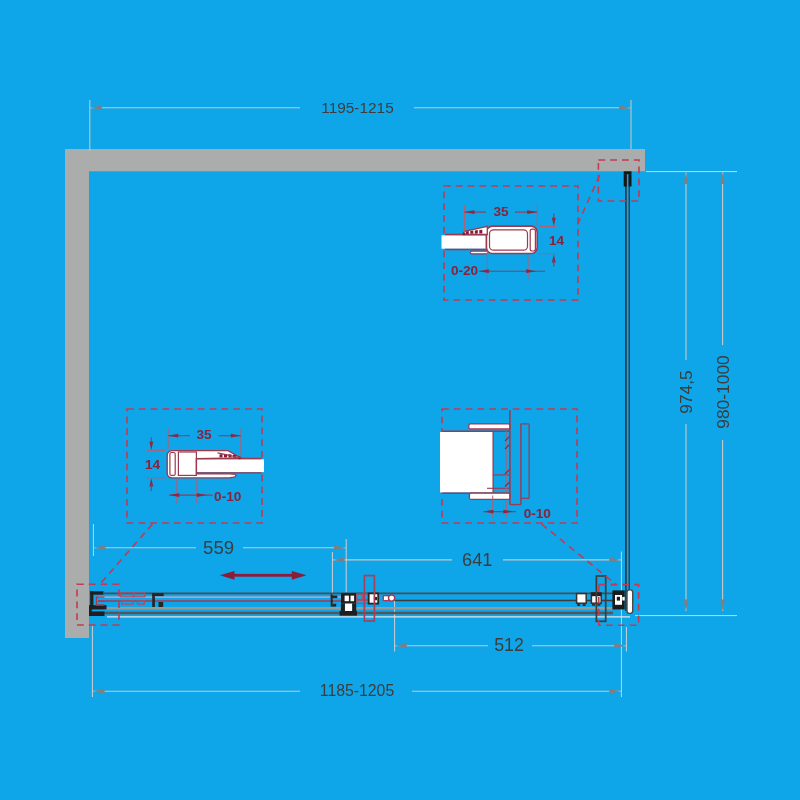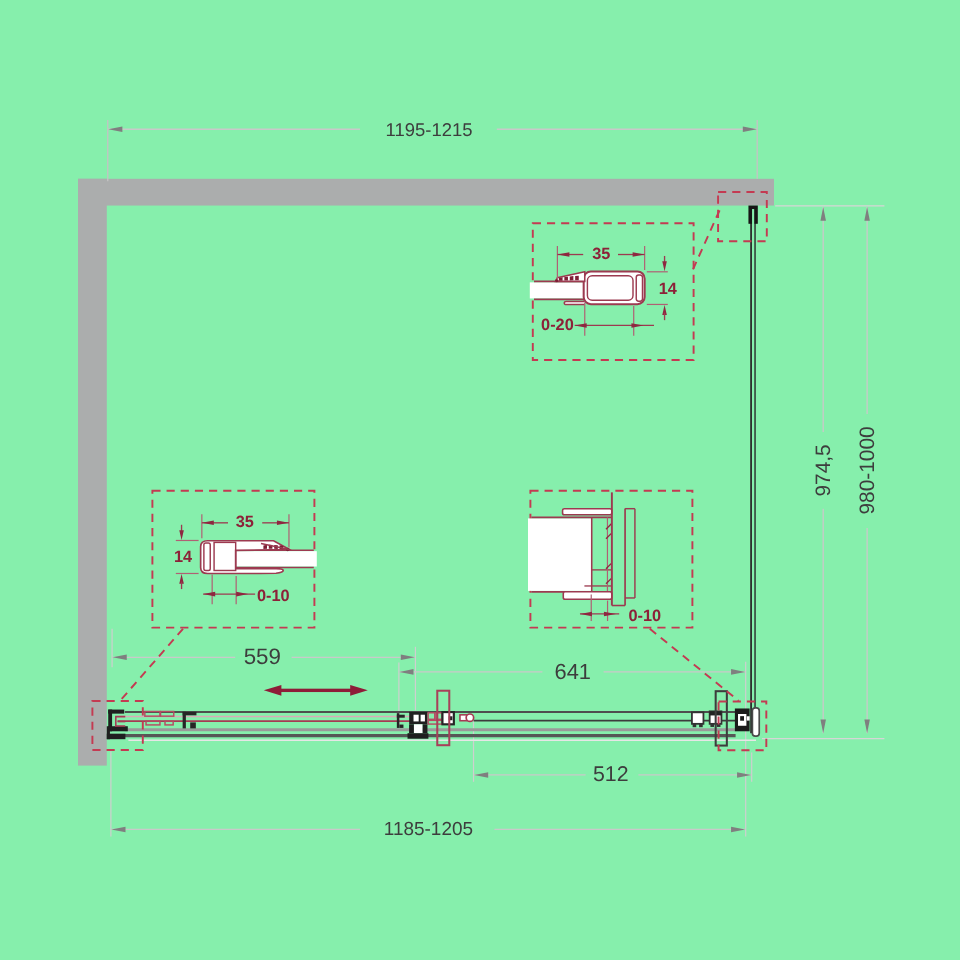--- a/index.html
+++ b/index.html
@@ -1,16 +1,16 @@
 <!DOCTYPE html>
 <html><head>
 <meta charset="utf-8">
 <style>
   html,body{margin:0;padding:0;background:#ffffff;}
-  .stage{position:relative;width:800px;height:800px;background:#86efac;overflow:hidden;text-align:right;}
+  .stage{position:relative;width:800px;height:800px;background:#0ea5e9;overflow:hidden;text-align:right;}
   svg{position:absolute;left:0;top:0;}
   text{font-family:"Liberation Sans", sans-serif;}
 </style>
 </head>
 <body>
 <div class="stage">
 <svg width="800" height="800" viewBox="0 0 800 800">
 
 <rect x="65" y="149" width="580" height="22.3" fill="#abadad"></rect>
 

